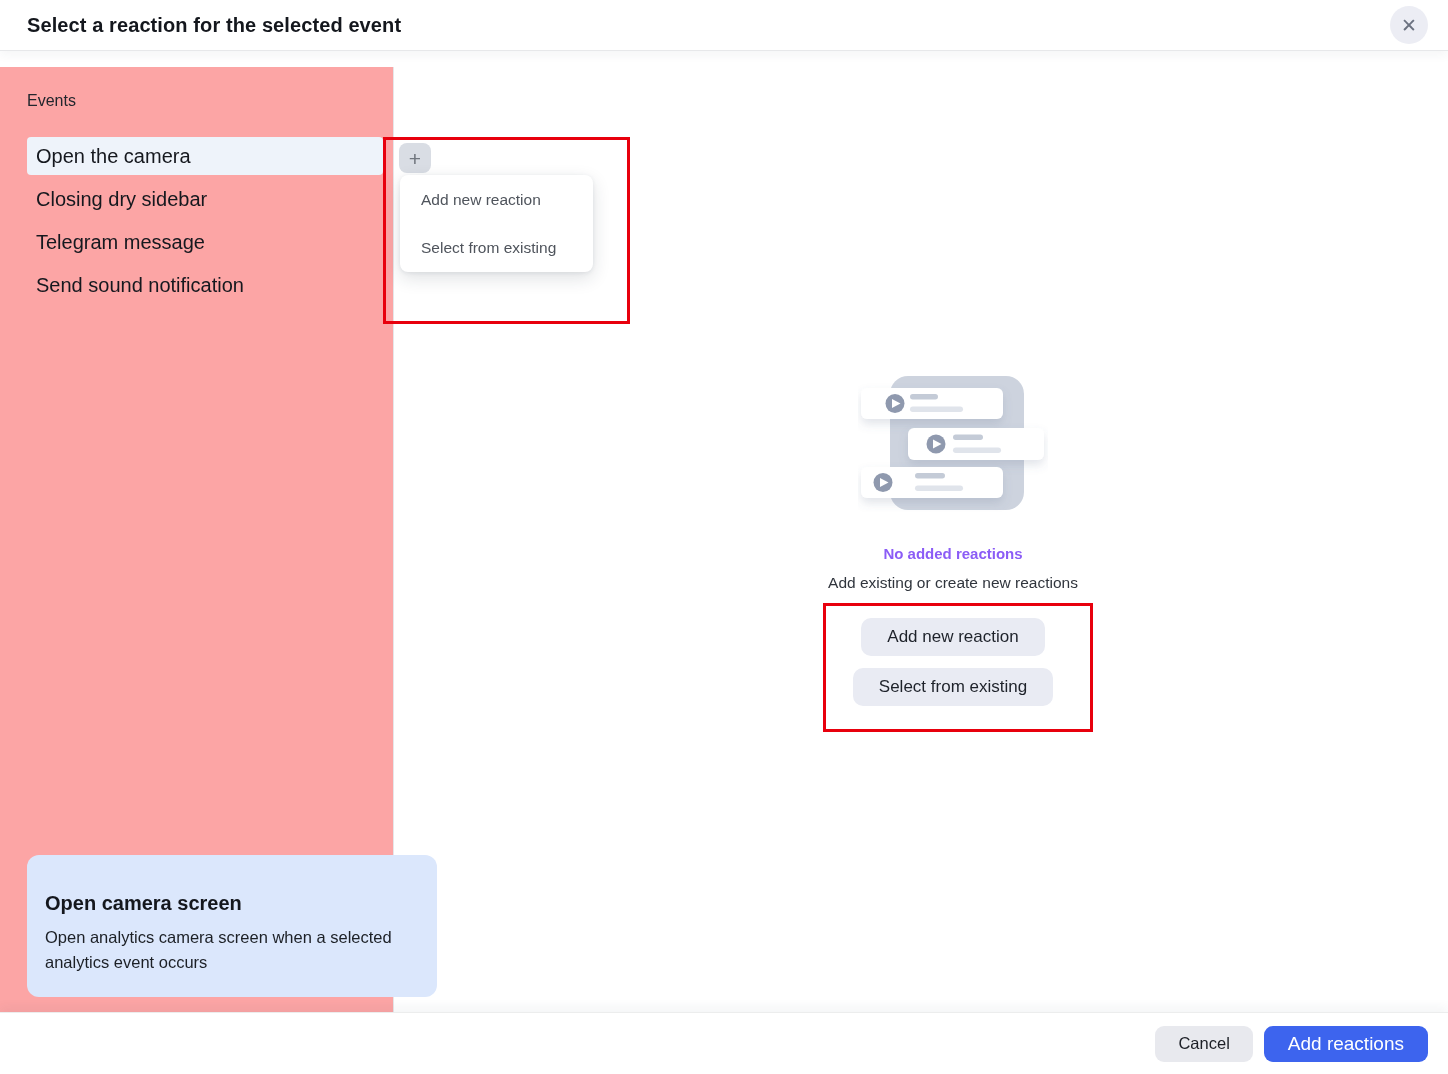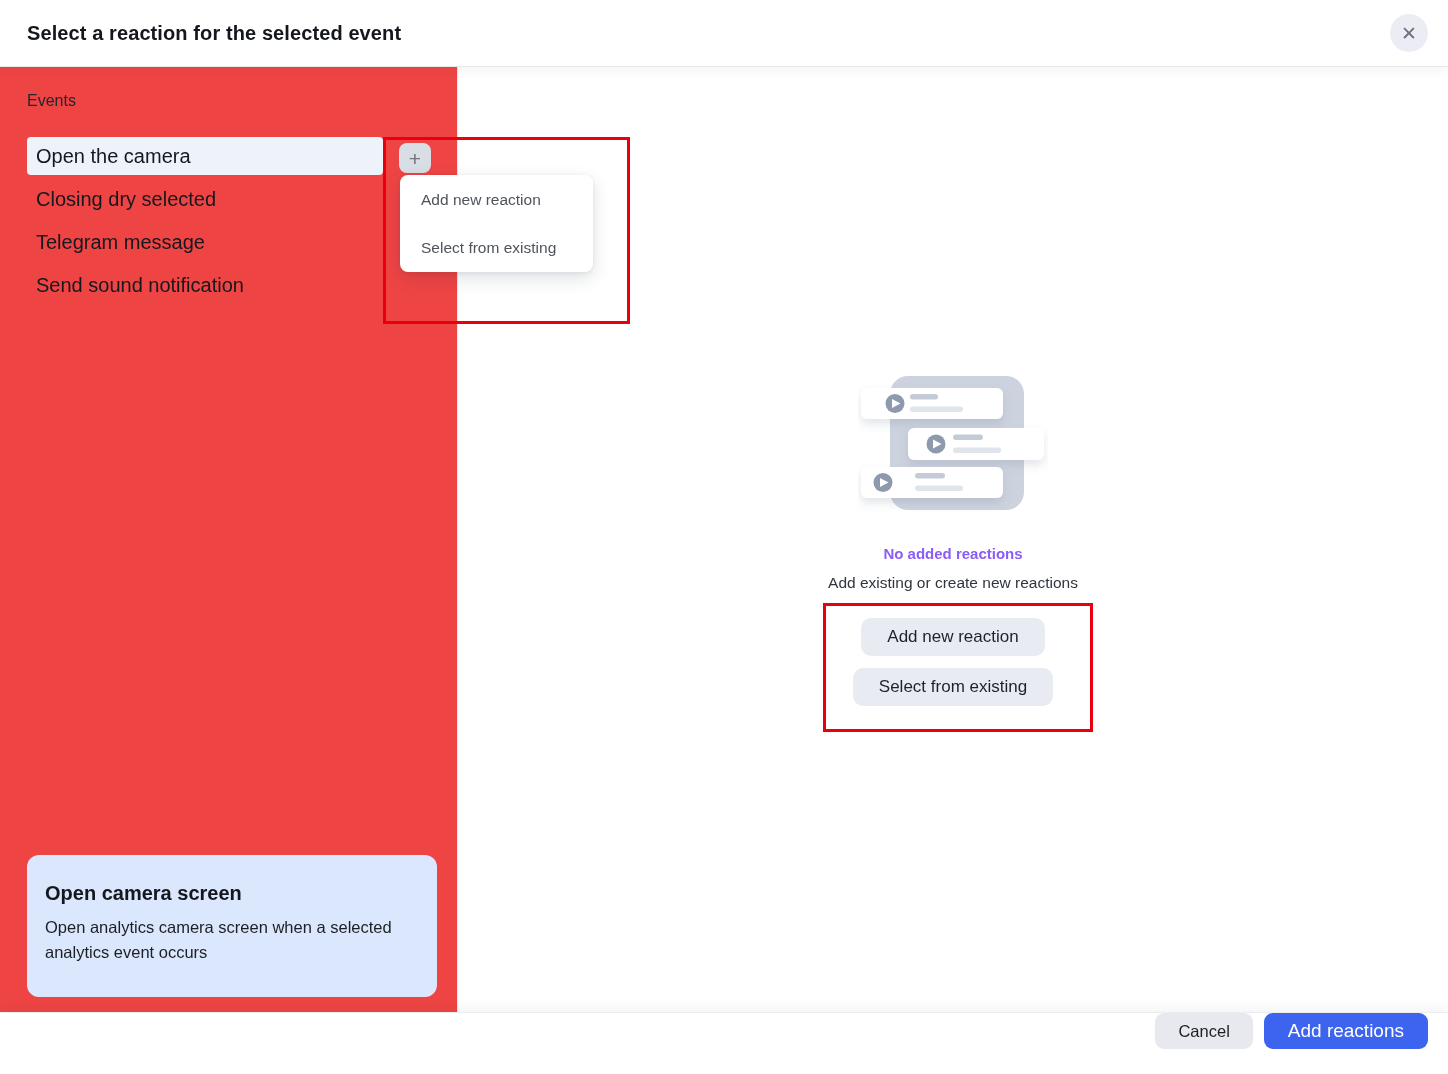--- a/index.html
+++ b/index.html
@@ -6,57 +6,57 @@
   html, body {
     width: 1448px; height: 1074px;
     background: #ffffff;
     font-family: "Liberation Sans", sans-serif;
     overflow: hidden;
     position: relative;
     color: #15181e;
   }
   
   .modal-header {
-    position: absolute; top: 0; left: 0; right: 0; height: 67px;
+    position: absolute; top: 0; left: 0; right: 0; height: 51px;
     background: #fff;
     border-bottom: 1px solid #e7e8ea;
     box-shadow: 0 4px 10px rgba(40,50,70,0.05);
     display: flex; align-items: center; justify-content: space-between;
     padding: 0 20px 0 27px;
     z-index: 30;
   }
   .modal-title { font-size: 20px; font-weight: 700; color: #14171d; letter-spacing: .1px; }
   .close-btn {
     width: 38px; height: 38px; border-radius: 50%;
     background: #ecedf4; border: none; cursor: pointer;
     display: flex; align-items: center; justify-content: center;
     font-size: 19px; color: #6b7280; line-height: 1;
   }
   
   .left-panel {
-    position: absolute; top: 67px; left: 0; width: 458px; bottom: 62px;
-    background: #ef4444; border-right: 1px solid #e6e7e9;
+    position: absolute; top: 67px; left: 0; width: 394px; bottom: 62px;
+    background: #fca5a5; border-right: 1px solid #e6e7e9;
   }
   .events-label {
     margin: 25px 0 0 27px; font-size: 16px; color: #22262d;
   }
   .event-list { margin-top: 27px; list-style: none; }
   .event-item {
     width: 356px; margin-left: 27px; margin-bottom: 5px;
     height: 38px; line-height: 38px;
     padding-left: 9px; border-radius: 4px;
     font-size: 20px; color: #15181e; cursor: pointer;
     white-space: nowrap;
   }
   .event-item.selected { background: var(--selected_row_bg, #eef3fa); }
   
   .info-card {
     position: absolute; left: 27px; top: 788px; width: 410px; height: 142px;
     background: var(--info_card_bg, #dbe7fc); border-radius: 12px;
-    padding: 27px 24px 0 18px;
+    padding: 37px 24px 0 18px;
   }
   
   .info-card-title { font-size: 20px; font-weight: 700; color: #14171d; }
   .info-card-desc { margin-top: 10px; font-size: 16.5px; line-height: 25px; color: #1c2026; }
   
   .plus-btn {
     position: absolute; left: 399px; top: 143px; width: 32px; height: 30px;
     background: #d9dde4; border: none; border-radius: 8px; cursor: pointer;
     font-size: 21px; color: #70767e; line-height: 1;
     display: flex; align-items: center; justify-content: center;
@@ -95,21 +95,21 @@
     margin-top: 12px; height: 38px; padding: 0 26px;
     background: #e9ebf3; border: none; border-radius: 10px; cursor: pointer;
     font-size: 17px; color: #1e222a; font-family: inherit;
   }
   .pill-btn.first { margin-top: 26px; }
   
   .modal-footer {
     position: absolute; left: 0; right: 0; bottom: 0; height: 62px;
     background: #fff; border-top: 1px solid #eceded;
     box-shadow: 0 -5px 10px rgba(40,50,70,0.05);
-    display: flex; align-items: flex-start; justify-content: flex-end;
+    display: flex; align-items: center; justify-content: flex-end;
     gap: 11px; padding-right: 20px; z-index: 30;
   }
   .cancel-btn {
     height: 36px; padding: 0 23px; background: #e8e9ee; border: none;
     border-radius: 9px; font-size: 16.5px; color: #1c1f26; cursor: pointer;
     font-family: inherit;
   }
   .submit-btn {
     height: 36px; padding: 0 24px; background: var(--accent_blue, #3d64ee);
     border: none; border-radius: 9px; font-size: 19px; color: #ffffff;
@@ -123,21 +123,21 @@
   <div class="modal-title">Select a reaction for the selected event</div>
   <button class="close-btn">
     <span>✕</span>
   </button>
 </div>
 
 <div class="left-panel">
   <div class="events-label">Events</div>
   <ul class="event-list">
     <li class="event-item selected">Open the camera</li>
-    <li class="event-item">Closing dry selected</li>
+    <li class="event-item">Closing dry sidebar</li>
     <li class="event-item">Telegram message</li>
     <li class="event-item">Send sound notification</li>
   </ul>
   <div class="info-card">
     <div class="info-card-title">Open camera screen</div>
     <div class="info-card-desc">Open analytics camera screen when a selected analytics event occurs</div>
   </div>
 </div>
 
 <div class="right-panel"></div>

